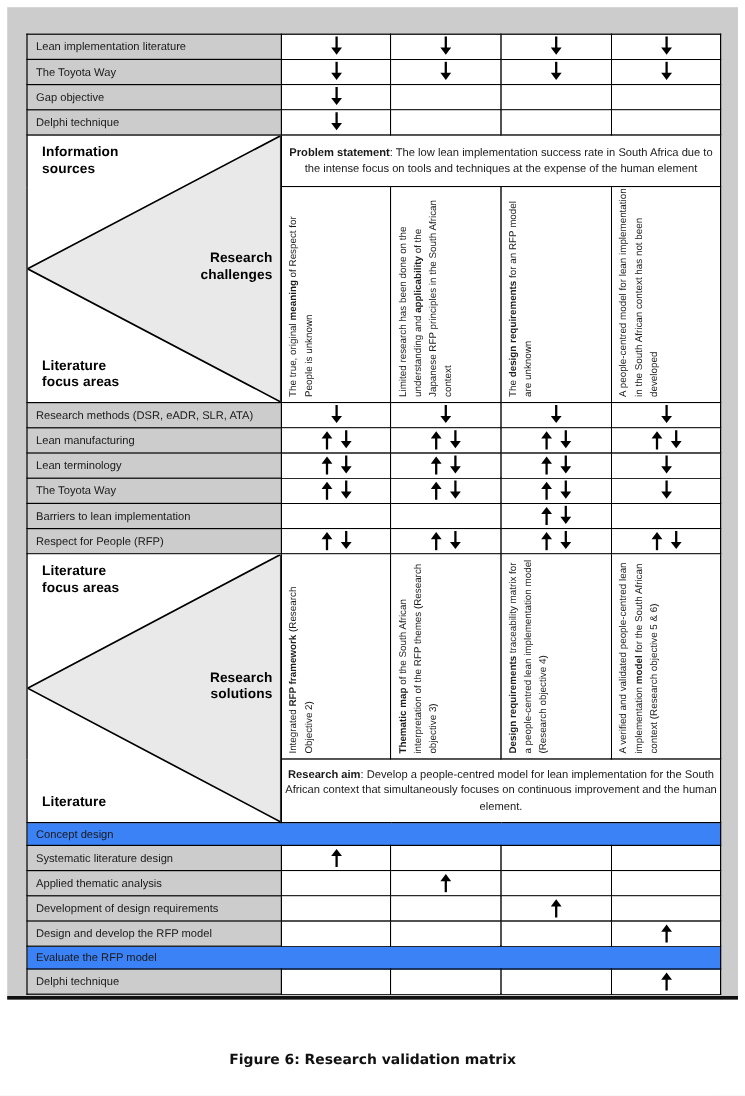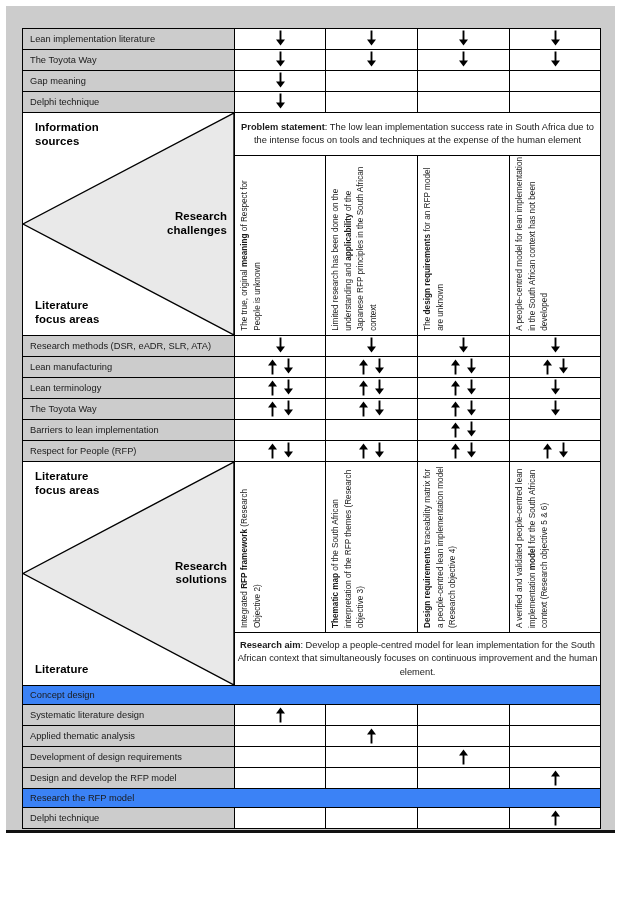--- a/index.html
+++ b/index.html
@@ -153,21 +153,21 @@
                     </svg></span></span>
               </td>
               <td class="cell">
                 <span class="cellinner off1"><span class="arr"><svg width="13" height="17" viewBox="0 0 13 17">
                       <path d="M6.5 0.5 L6.5 11.5" stroke="#000" stroke-width="1.9" fill="none"></path>
                       <path d="M2.0 9.6 L6.5 15.6 L11.0 9.6 Z" fill="#000"></path>
                     </svg></span></span>
               </td>
             </tr>
             <tr>
-              <td class="lbl">Gap meaning</td>
+              <td class="lbl">Gap objective</td>
               <td class="cell">
                 <span class="cellinner off1"><span class="arr"><svg width="13" height="17" viewBox="0 0 13 17">
                       <path d="M6.5 0.5 L6.5 11.5" stroke="#000" stroke-width="1.9" fill="none"></path>
                       <path d="M2.0 9.6 L6.5 15.6 L11.0 9.6 Z" fill="#000"></path>
                     </svg></span></span>
               </td>
               <td class="cell"></td>
               <td class="cell"></td>
               <td class="cell"></td>
             </tr>
@@ -470,32 +470,33 @@
               <td class="cell"></td>
               <td class="cell"></td>
               <td class="cell">
                 <span class="cellinner off1"><span class="arr"><svg width="13" height="17" viewBox="0 0 13 17">
                       <path d="M6.5 16.5 L6.5 5.5" stroke="#000" stroke-width="1.9" fill="none"></path>
                       <path d="M2.0 7.4 L6.5 1.4 L11.0 7.4 Z" fill="#000"></path>
                     </svg></span></span>
               </td>
             </tr>
             <tr>
-              <td colspan="5" class="fullspan">Research the RFP model</td>
+              <td colspan="5" class="fullspan">Evaluate the RFP model</td>
             </tr>
             <tr>
               <td class="lbl">Delphi technique</td>
               <td class="cell"></td>
               <td class="cell"></td>
               <td class="cell"></td>
               <td class="cell">
                 <span class="cellinner off1"><span class="arr"><svg width="13" height="17" viewBox="0 0 13 17">
                       <path d="M6.5 16.5 L6.5 5.5" stroke="#000" stroke-width="1.9" fill="none"></path>
                       <path d="M2.0 7.4 L6.5 1.4 L11.0 7.4 Z" fill="#000"></path>
                     </svg></span></span>
               </td>
             </tr>
           </tbody>
       </table>
 
     </div>
   </div>
+  <div id="caption">Figure 6: Research validation matrix</div>
 </div>
 
 </body></html>

